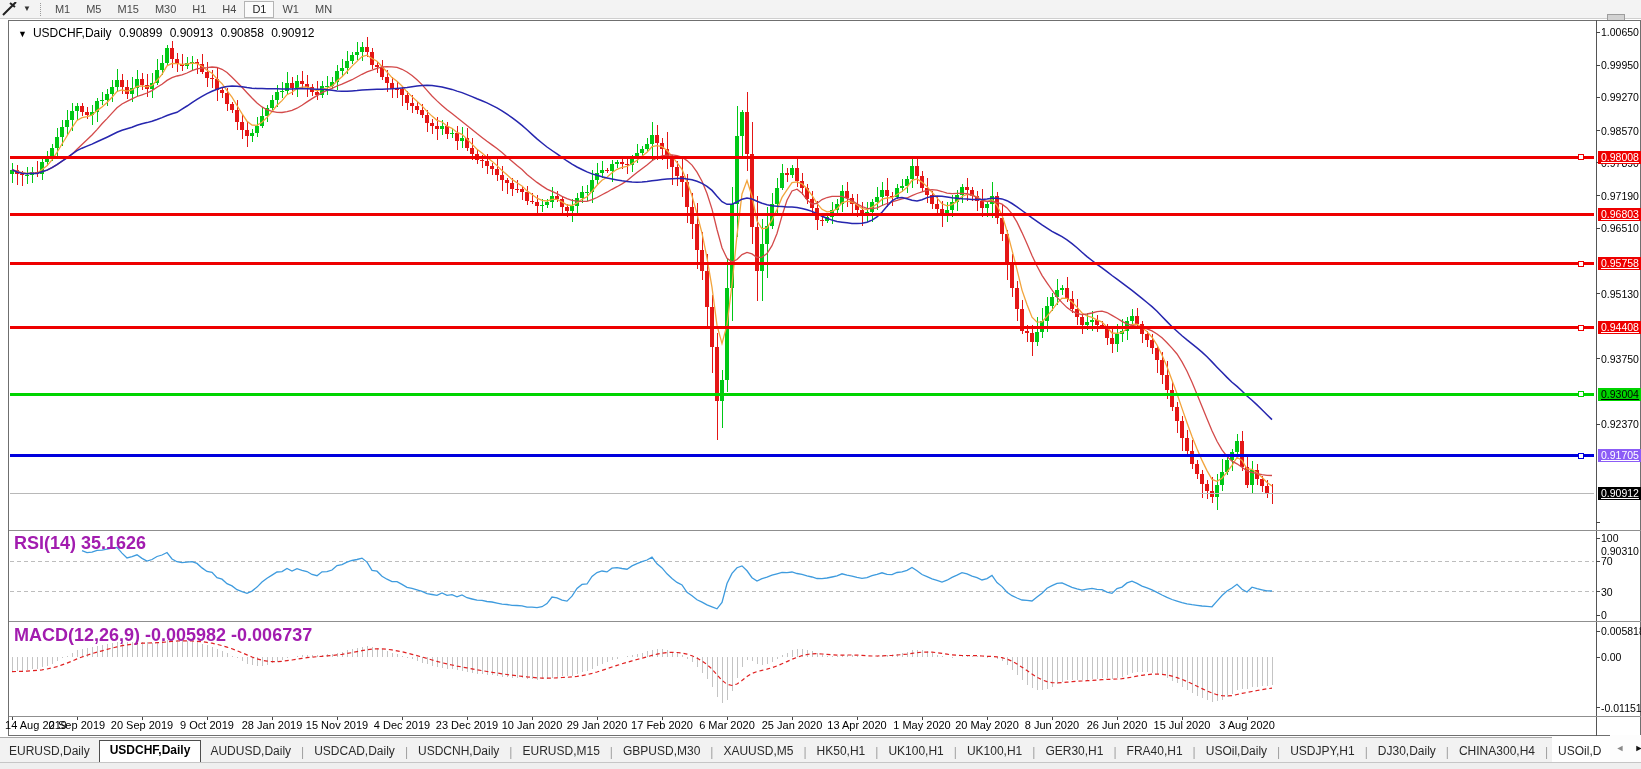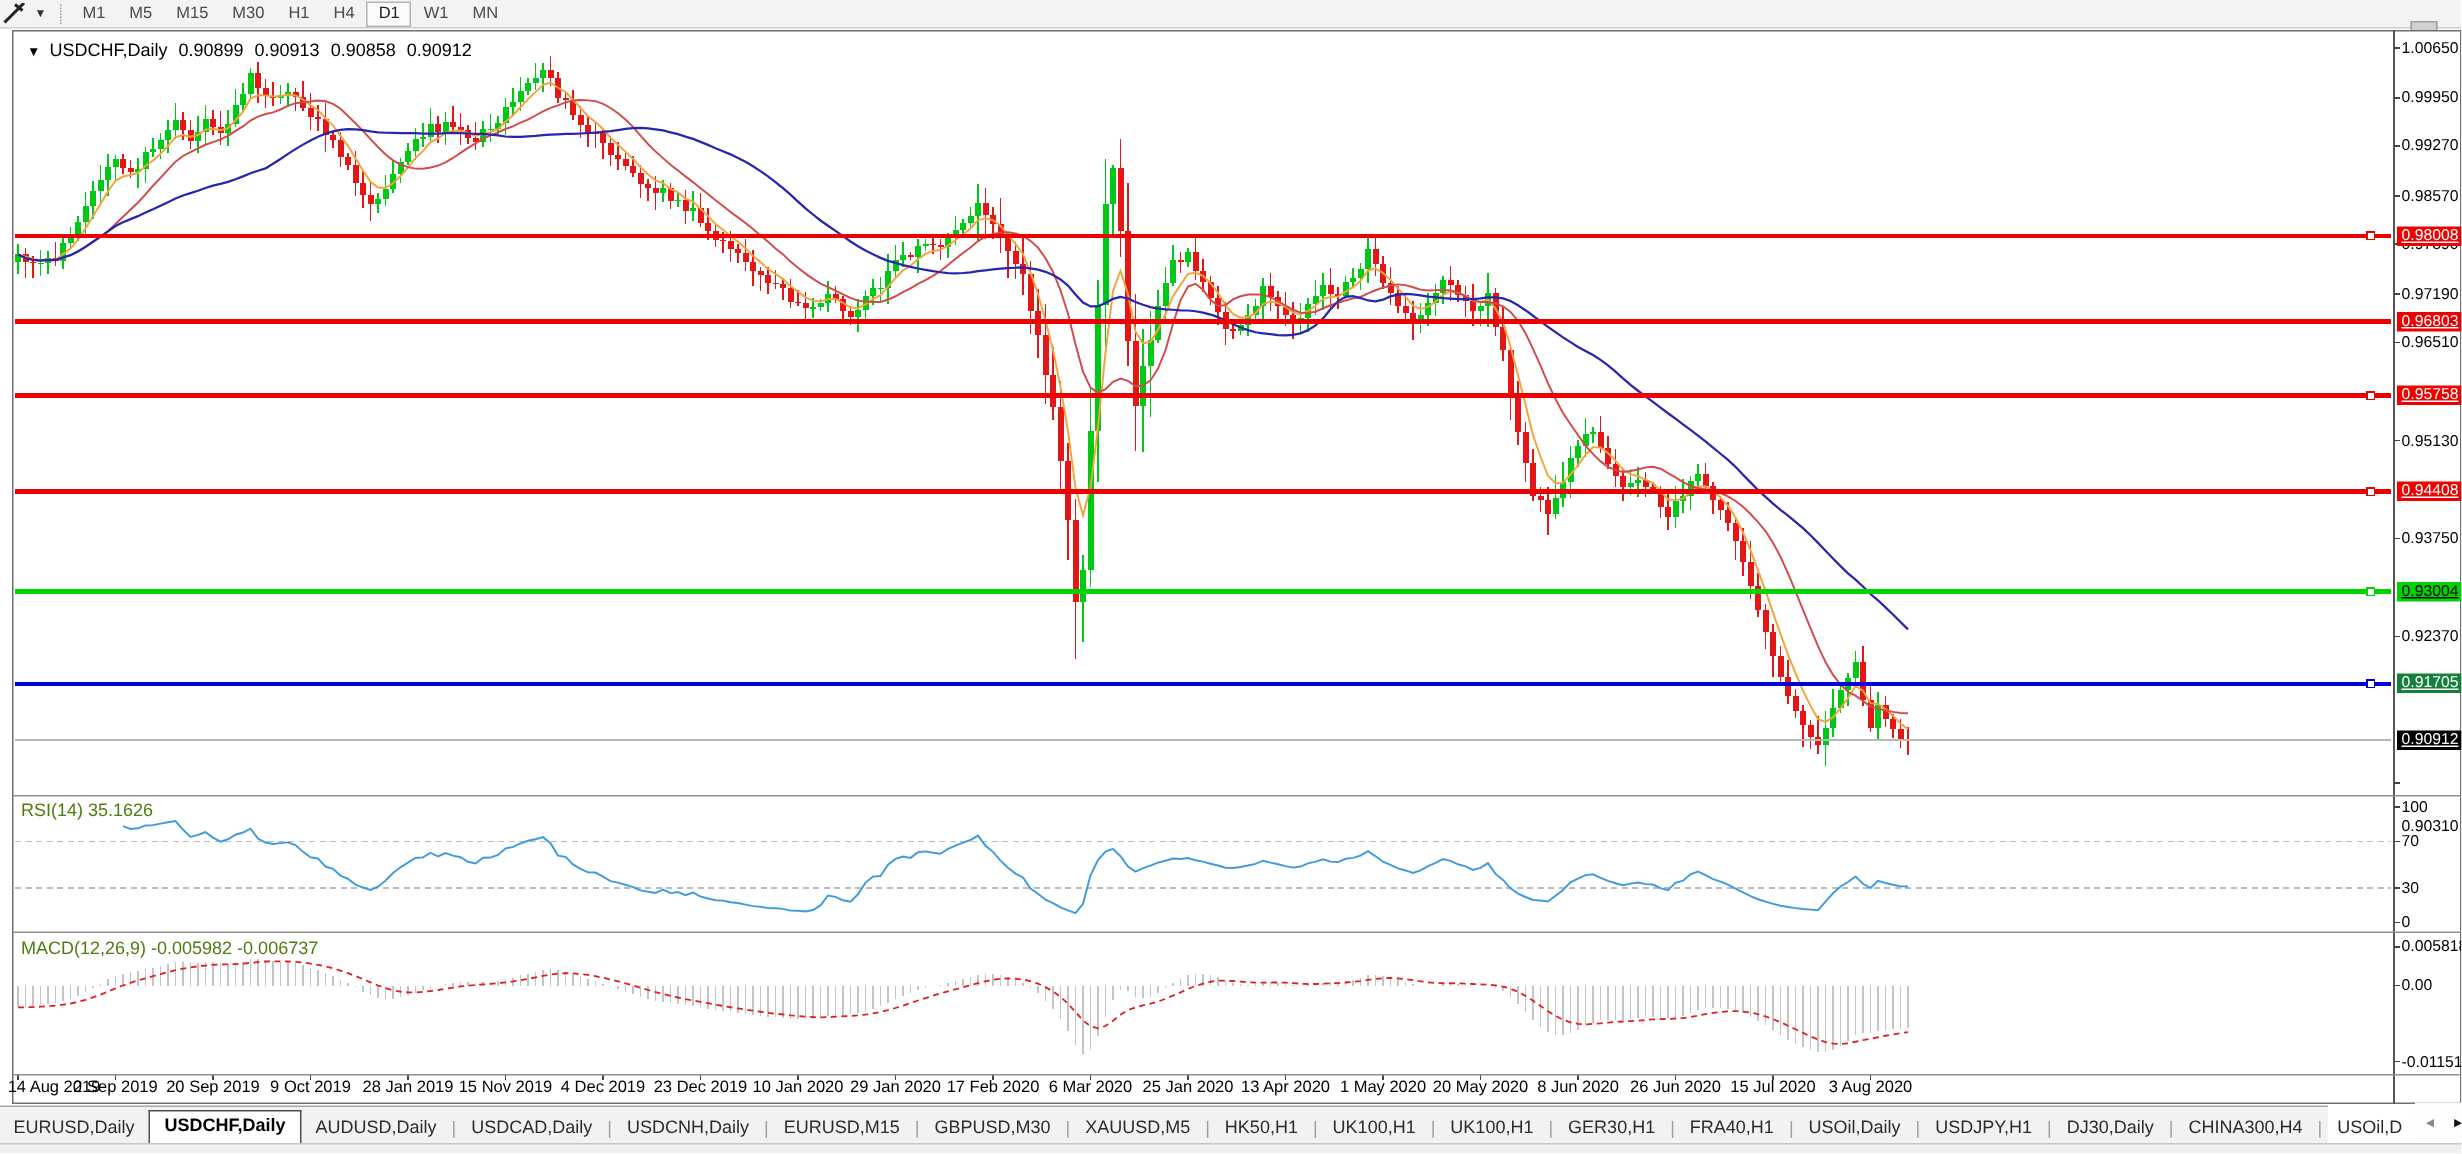--- a/index.html
+++ b/index.html
@@ -13,21 +13,21 @@
   .grip{height:13px;border-left:1px dotted #9a9a9a;margin:0 6px 0 4px;}
   .tf-btn{font-size:11px;color:#4a4a4a;padding:1px 7px;line-height:13px;border:1px solid transparent;}
   .tf-btn.active{background:#fbfbfb;border:1px solid #b4b4b4;color:#222;}
   
   .chart-window{position:absolute;left:8px;top:20px;width:1633px;height:716px;
                 border:1px solid #6f6f6f;background:#fff;box-sizing:border-box;}
   #chart-svg{position:absolute;left:0;top:0;}
   .chart-title{position:absolute;left:18px;top:26px;font-size:12px;color:#000;}
   .chart-title .tri{font-size:9px;margin-right:6px;}
   .chart-title span{margin-right:4px;}
-  .panel-label{position:absolute;font-size:12px;color:#4d7c0f;}
+  .panel-label{position:absolute;font-size:18px;color:#a21caf;font-weight:bold;}
   .sep{position:absolute;left:9px;width:1632px;height:1px;background:#8f8f8f;}
   
   .tick-label{position:absolute;left:1601px;font-size:10.5px;color:#000;white-space:nowrap;}
   .badge{position:absolute;left:1598px;height:13px;line-height:13px;font-size:10.5px;
          padding:0 0 0 3px;width:41px;white-space:nowrap;text-decoration:underline;}
   .date-label{position:absolute;top:719px;font-size:11px;color:#000;width:70px;text-align:center;white-space:nowrap;}
   .notch{position:absolute;left:1607px;top:14px;width:16px;height:7px;background:#d2d2d2;border:1px solid #9d9d9d;}
   
   .tabbar{position:absolute;left:0;top:737px;width:1552px;height:25px;background:#f2f2f2;
           border-top:1px solid #a9a9a9;display:flex;align-items:flex-end;font-size:12px;color:#2b2b2b;}
@@ -672,21 +672,21 @@
       <div class="tick-label" style="top: 585.9px;">30</div>
       <div class="tick-label" style="top: 609px;">0</div>
       <div class="tick-label" style="top: 625.401px;">0.005818</div>
       <div class="tick-label" style="top: 651px;">0.00</div>
       <div class="tick-label" style="top: 701.662px;">-0.011514</div>
       <div class="badge" style="top: 150.701px; background: rgb(238, 0, 0); color: rgb(255, 255, 255);">0.98008</div>
       <div class="badge" style="top: 207.805px; background: rgb(238, 0, 0); color: rgb(255, 255, 255);">0.96803</div>
       <div class="badge" style="top: 257.326px; background: rgb(238, 0, 0); color: rgb(255, 255, 255);">0.95758</div>
       <div class="badge" style="top: 321.301px; background: rgb(238, 0, 0); color: rgb(255, 255, 255);">0.94408</div>
       <div class="badge" style="top: 387.835px; background: rgb(0, 212, 0); color: rgb(0, 0, 0);">0.93004</div>
-      <div class="badge" style="top: 449.393px; background: #15803d; color: rgb(255, 255, 255);">0.91705</div>
+      <div class="badge" style="top: 449.393px; background: #8b5cf6; color: rgb(255, 255, 255);">0.91705</div>
       <div class="badge" style="top: 486.973px; background: rgb(0, 0, 0); color: rgb(255, 255, 255);">0.90912</div>
     </div>
   <div id="time-axis">
       <div class="date-label" style="left: 1px;">14 Aug 2019</div>
       <div class="date-label" style="left: 42px;">2 Sep 2019</div>
       <div class="date-label" style="left: 107px;">20 Sep 2019</div>
       <div class="date-label" style="left: 172px;">9 Oct 2019</div>
       <div class="date-label" style="left: 237px;">28 Jan 2019</div>
       <div class="date-label" style="left: 302px;">15 Nov 2019</div>
       <div class="date-label" style="left: 367px;">4 Dec 2019</div>

